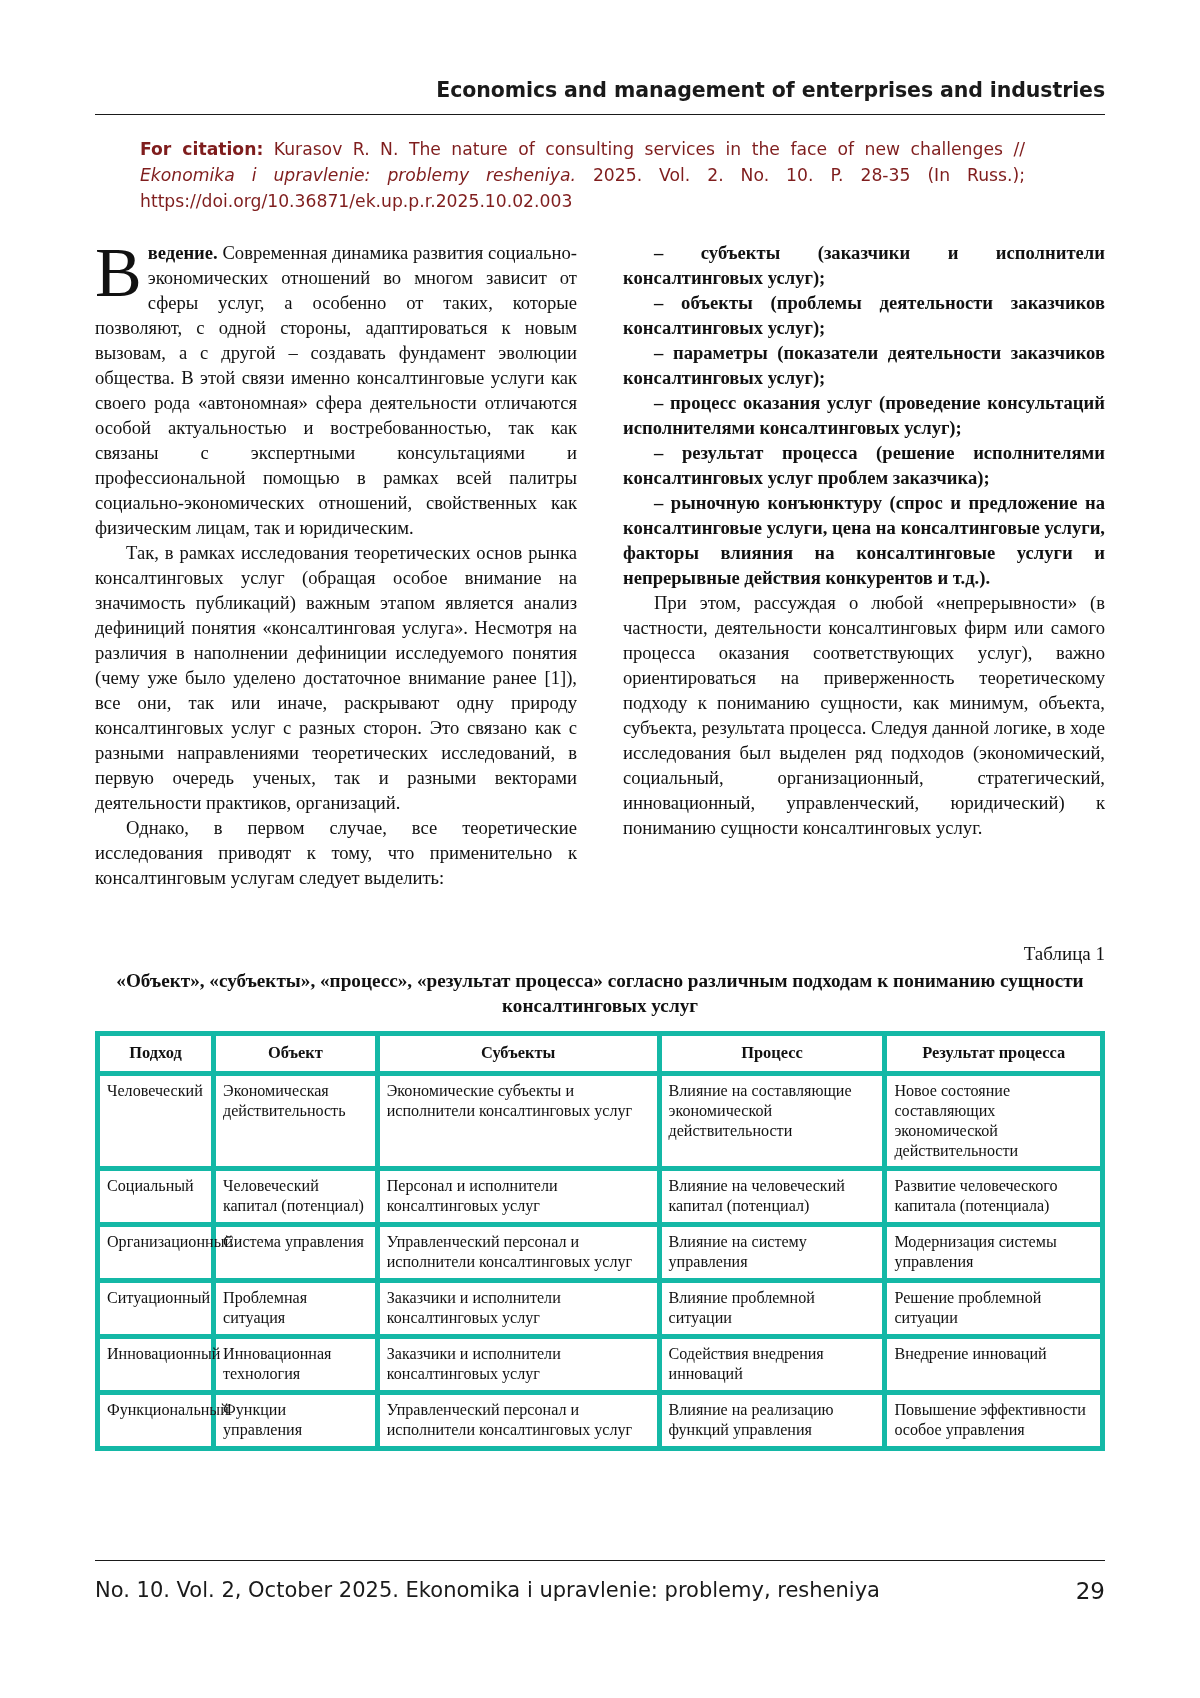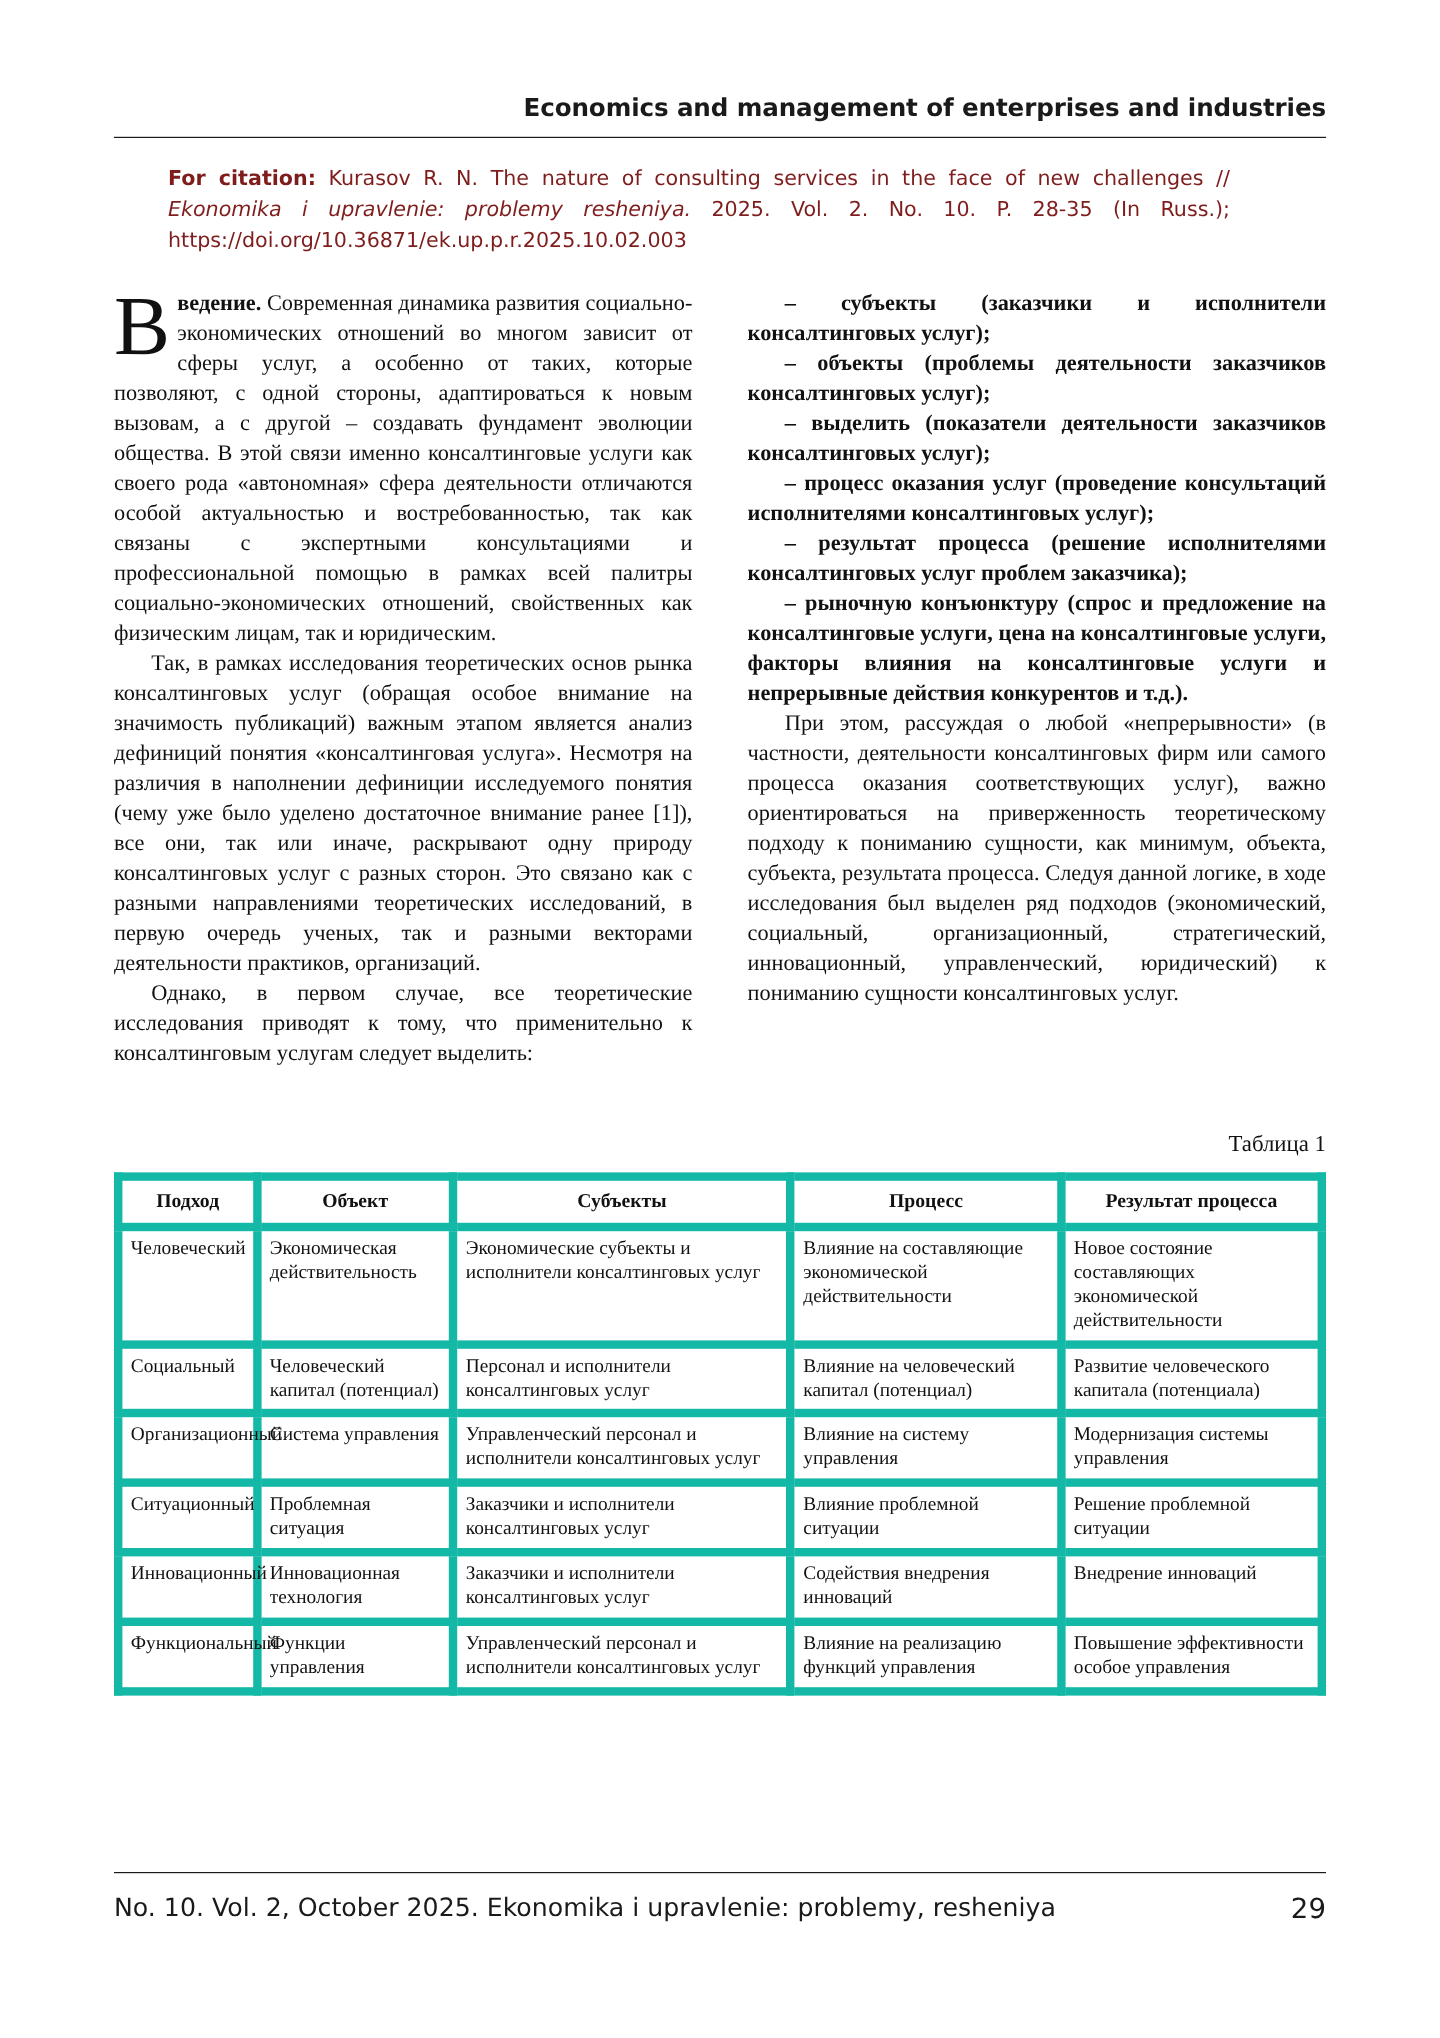--- a/index.html
+++ b/index.html
@@ -99,21 +99,21 @@
   }
   table.data {
     margin-top: 12px;
     width: 1010px;
     border-collapse: collapse;
     font-size: 16.1px;
     line-height: 1.24;
     table-layout: fixed;
   }
   table.data th, table.data td {
-    border: 7px solid #14b8a6;
+    border: 5px solid #14b8a6;
     padding: 5px 6px 6px 7px;
     vertical-align: top;
   }
   table.data th {
     text-align: center;
     font-weight: bold;
     padding: 7px 4px;
     font-size: 16.4px;
   }
   .c0 { width: 112px; }
@@ -161,30 +161,31 @@
 
     <div class="col">
       <p class="noindent dropcap-para"><span class="dropcap">В</span><b>ведение.</b><span> Современная динамика развития социально-экономических отношений во многом зависит от сферы услуг, а особенно от таких, которые позволяют, с одной стороны, адаптироваться к новым вызовам, а с другой – создавать фундамент эволюции общества. В этой связи именно консалтинговые услуги как своего рода «автономная» сфера деятельности отличаются особой актуальностью и востребованностью, так как связаны с экспертными консультациями и профессиональной помощью в рамках всей палитры социально-экономических отношений, свойственных как физическим лицам, так и юридическим.</span></p>
       <p>Так, в рамках исследования теоретических основ рынка консалтинговых услуг (обращая особое внимание на значимость публикаций) важным этапом является анализ дефиниций понятия «консалтинговая услуга». Несмотря на различия в наполнении дефиниции исследуемого понятия (чему уже было уделено достаточное внимание ранее [1]), все они, так или иначе, раскрывают одну природу консалтинговых услуг с разных сторон. Это связано как с разными направлениями теоретических исследований, в первую очередь ученых, так и разными векторами деятельности практиков, организаций.</p>
       <p>Однако, в первом случае, все теоретические исследования приводят к тому, что применительно к консалтинговым услугам следует выделить:</p>
     </div>
 
     <div class="col">
       <p class="dash">– субъекты (заказчики и исполнители консалтинговых услуг);</p>
       <p class="dash">– объекты (проблемы деятельности заказчиков консалтинговых услуг);</p>
-      <p class="dash">– выделить (показатели деятельности заказчиков консалтинговых услуг);</p>
+      <p class="dash">– параметры (показатели деятельности заказчиков консалтинговых услуг);</p>
       <p class="dash">– процесс оказания услуг (проведение консультаций исполнителями консалтинговых услуг);</p>
       <p class="dash">– результат процесса (решение исполнителями консалтинговых услуг проблем заказчика);</p>
       <p class="dash">– рыночную конъюнктуру (спрос и предложение на консалтинговые услуги, цена на консалтинговые услуги, факторы влияния на консалтинговые услуги и непрерывные действия конкурентов и т.д.).</p>
       <p>При этом, рассуждая о любой «непрерывности» (в частности, деятельности консалтинговых фирм или самого процесса оказания соответствующих услуг), важно ориентироваться на приверженность теоретическому подходу к пониманию сущности, как минимум, объекта, субъекта, результата процесса. Следуя данной логике, в ходе исследования был выделен ряд подходов (экономический, социальный, организационный, стратегический, инновационный, управленческий, юридический) к пониманию сущности консалтинговых услуг.</p>
     </div>
 
   </div>
 
   <div class="table-num">Таблица 1</div>
+  <div class="table-title">«Объект», «субъекты», «процесс», «результат процесса» согласно различным подходам к пониманию сущности консалтинговых услуг</div>
 
   <table class="data">
     <colgroup>
       <col class="c0">
         <col class="c1">
         <col class="c2">
         <col class="c3">
         <col class="c4">
     </colgroup>
     <thead>

